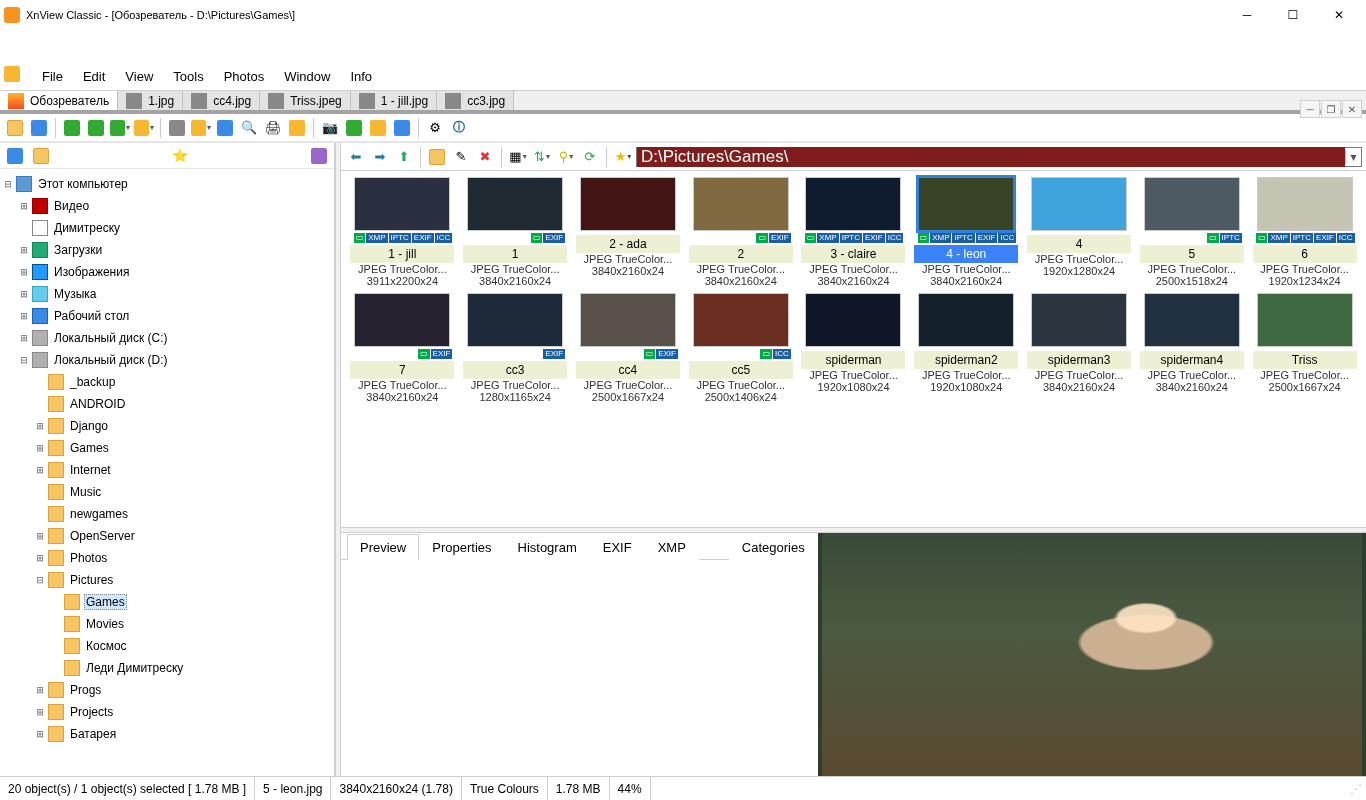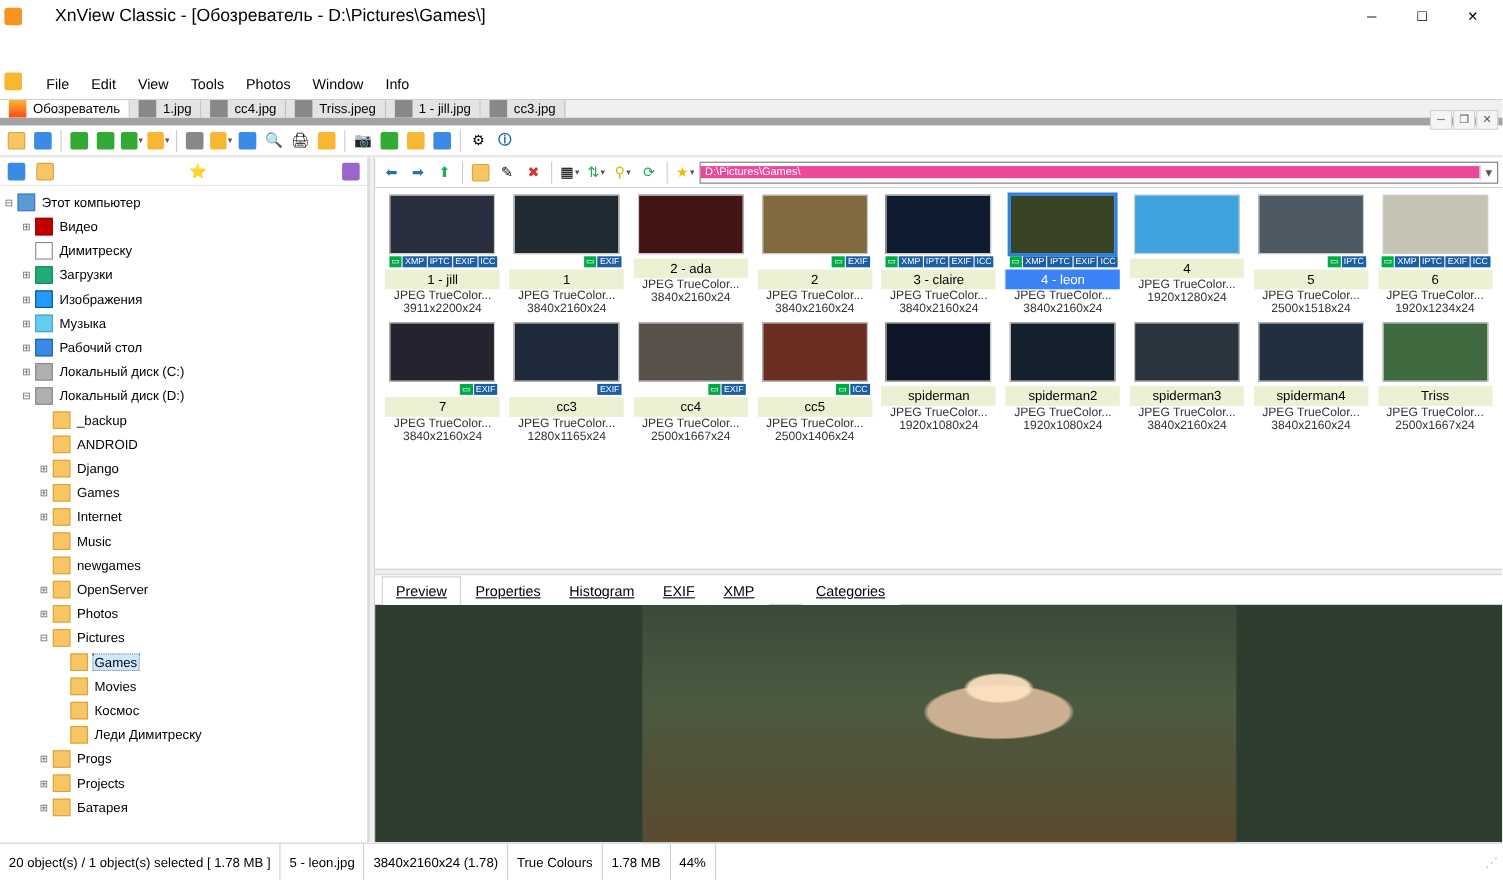--- a/index.html
+++ b/index.html
@@ -1,33 +1,33 @@
 <!DOCTYPE html>
 <html><head>
 <meta charset="utf-8">
 <style>
 * { box-sizing: border-box; margin: 0; padding: 0; font-family: "Segoe UI", Tahoma, sans-serif; font-size: 12px; }
 body { width: 1366px; height: 800px; background: #fff; display: flex; flex-direction: column; overflow: hidden; }
 
 
 .titlebar { height: 30px; display: flex; align-items: center; padding: 0 4px; background: #fff; }
 .titlebar .app-icon { width:16px; height:16px; margin-right:6px; background:#f7931e; border-radius:3px; position:relative;}
-.titlebar .title { flex:1; font-size:16px; color:#000;margin-left:24px; }
+.titlebar .title { flex:1; font-size:11px; color:#000; }
 .sysbtns { display:flex; }
 .sysbtns div { width:46px; height:30px; display:flex; align-items:center; justify-content:center; color:#000; font-size:12px;}
 .subsysbtns { display:flex; position:absolute; right:4px; top:38px;}
 .subsysbtns div { width:20px; height:18px; display:flex; align-items:center; justify-content:center; color:#555; font-size:10px; border:1px solid #d0d0d0; margin-left:1px; background:#f5f5f5;}
 
 
 .menubar { height:28px; display:flex; align-items:center; padding-left:4px; background:#fff; position:relative;margin-top:32px;}
 .menubar .menu-icon { width:20px; height:20px; margin-right:8px; }
 .menubar .menu-item { padding:4px 10px; font-size:13px; }
 
 
-.doc-tabs { height:24px; display:flex; border-top:1px solid #d0d0d0; border-bottom:7px solid #a3a3a3; background:#f0f0f0; overflow:hidden;}
+.doc-tabs { height:24px; display:flex; border-top:1px solid #d0d0d0; border-bottom:4px solid #a3a3a3; background:#f0f0f0; overflow:hidden;}
 .doc-tab { display:flex; align-items:center; padding:0 8px; gap:6px; background:#e3e3e3; border-right:1px solid #c0c0c0; font-size:12px;}
 .doc-tab.active { background:#fff; }
 .doc-tab .ticon { width:16px;height:16px; background:#888; }
 .doc-tab.browser .ticon { background:linear-gradient(#f7b733,#fc4a1a);} 
 
 
 .toolbar { height:28px; display:flex; align-items:center; gap:2px; padding:0 4px; border-bottom:1px solid #e5e5e5; }
 .tbtn { width:22px; height:22px; display:flex; align-items:center; justify-content:center; border:1px solid transparent; border-radius:3px; font-size:13px;}
 .tbtn.dd::after { content:"▾"; font-size:8px; margin-left:1px; color:#555;}
 .tsep { width:1px; height:20px; background:#ccc; margin:0 3px;}
@@ -53,51 +53,51 @@
 .tree-node .ticon2.pic { background:#29f; border-color:#058;}
 .tree-node .ticon2.music { background:#6ce; border-color:#3ab;}
 .tree-node .ticon2.cube { background:#3ad; border-color:#189;}
 .tree-node .ticon2.desk { background:#3b8ae5; border-color:#1a62b5;}
 
 
 .right-pane { flex:1; display:flex; flex-direction:column; overflow:hidden;}
 
 .browser-toolbar{ height:28px; display:flex; align-items:center; gap:2px; padding:0 4px; border-bottom:1px solid #d0d0d0;}
 .address { flex:1; height:20px; border:1px solid #7a7a7a; background:#fff; display:flex; align-items:center;}
-.address input { flex:1; border:none; outline:none; font-size:10px; padding:0 4px; background:#ec4899; color:#fff;}
+.address input { flex:1; border:none; outline:none; font-size:17px; padding:0 4px; background:#7f1d1d; color:#fff;}
 .address .dd-arrow { width:16px; text-align:center; color:#555; border-left:1px solid #bbb;}
 
 .thumbs { flex:1; overflow:auto; padding:6px 8px; display:grid; grid-template-columns: repeat(9, 1fr); gap:6px 6px; align-content:start; background:#fff;}
 .thumb { display:flex; flex-direction:column; align-items:center; }
 .thumb .img { width:96px; height:54px; background:#333 center/cover no-repeat; box-shadow:0 0 0 1px #ccc inset; position:relative;}
 .thumb.selected .img { outline:3px solid #2e83d9; outline-offset:-1px;}
 .thumb .badges { display:flex; gap:1px; justify-content:flex-end; width:100px; margin-top:2px;}
 .thumb .badge { font-size:8px; background:#1a5fa6; color:#fff; padding:0 2px; line-height:10px;}
 .thumb .badge.min { background:#0a4; }
 .thumb .name { width:104px; height:18px; margin-top:2px; background:#eef0d3; text-align:center; font-size:12px; line-height:18px; overflow:hidden; white-space:nowrap; text-overflow:ellipsis;}
 .thumb.selected .name { background:#3b82f6; color:#fff;}
 .thumb .meta { width:104px; font-size:11px; color:#333; text-align:center; overflow:hidden; white-space:nowrap; text-overflow:ellipsis;}
 
 .splitter-h { height:6px; background:#f0f0f0; border-top:1px solid #d0d0d0; border-bottom:1px solid #d0d0d0; cursor:row-resize;}
 .splitter-v { width:6px; background:#f0f0f0; border-left:1px solid #d0d0d0; border-right:1px solid #d0d0d0; cursor:col-resize;}
 
-.preview-area { height:243px; display:flex; flex-direction:column;text-decoration:underline; }
+.preview-area { height:243px; display:flex; flex-direction:row; }
 .info-tabs { height:27px; display:flex; border-bottom:1px solid #d0d0d0; padding-left:6px; align-items:flex-end; gap:0; background:#fff;}
 .info-tab { padding:5px 12px 5px 12px; font-size:13px; border:1px solid transparent; border-bottom:none; position:relative; top:1px; background:#fff;}
 .info-tab.active { border-color:#d0d0d0; background:#fff; font-weight:normal;}
 .info-tab.spaced { margin-left:30px;}
 .preview-img { flex:1; background:#2d3e2f; display:flex; align-items:stretch; justify-content:center; overflow:hidden;}
 .preview-img .inner { width:540px; background:
   radial-gradient(ellipse at 60% 35%, rgba(255,228,196,.9) 0 6%, transparent 7%),
   radial-gradient(ellipse at 60% 45%, rgba(210,180,150,.95) 0 14%, transparent 15%),
   linear-gradient(180deg, #3a4a3a 0%, #4a5a40 40%, #5a4a30 100%);
   position:relative;}
 
 
-.statusbar { height:34px; border-top:1px solid #d0d0d0; display:flex; align-items:center; font-size:12px; background:#fff;}
+.statusbar { height:24px; border-top:1px solid #d0d0d0; display:flex; align-items:center; font-size:12px; background:#fff;}
 .statusbar .cell { padding:0 8px; border-right:1px solid #d0d0d0; height:100%; display:flex; align-items:center;}
 .statusbar .grip { margin-left:auto; padding:0 4px; color:#bbb;}
 
 
 .g { width:16px; height:16px; display:inline-block; border-radius:2px;}
 .g.y { background:#f7b733;} .g.g1{background:#3a3;} .g.b{background:#3b8ae5;} .g.p{background:#96c;} .g.gray{background:#888;}
 .g.folder{ background:#f7c563; border:1px solid #d9a43a;}
 </style>
 </head>
 <body>

